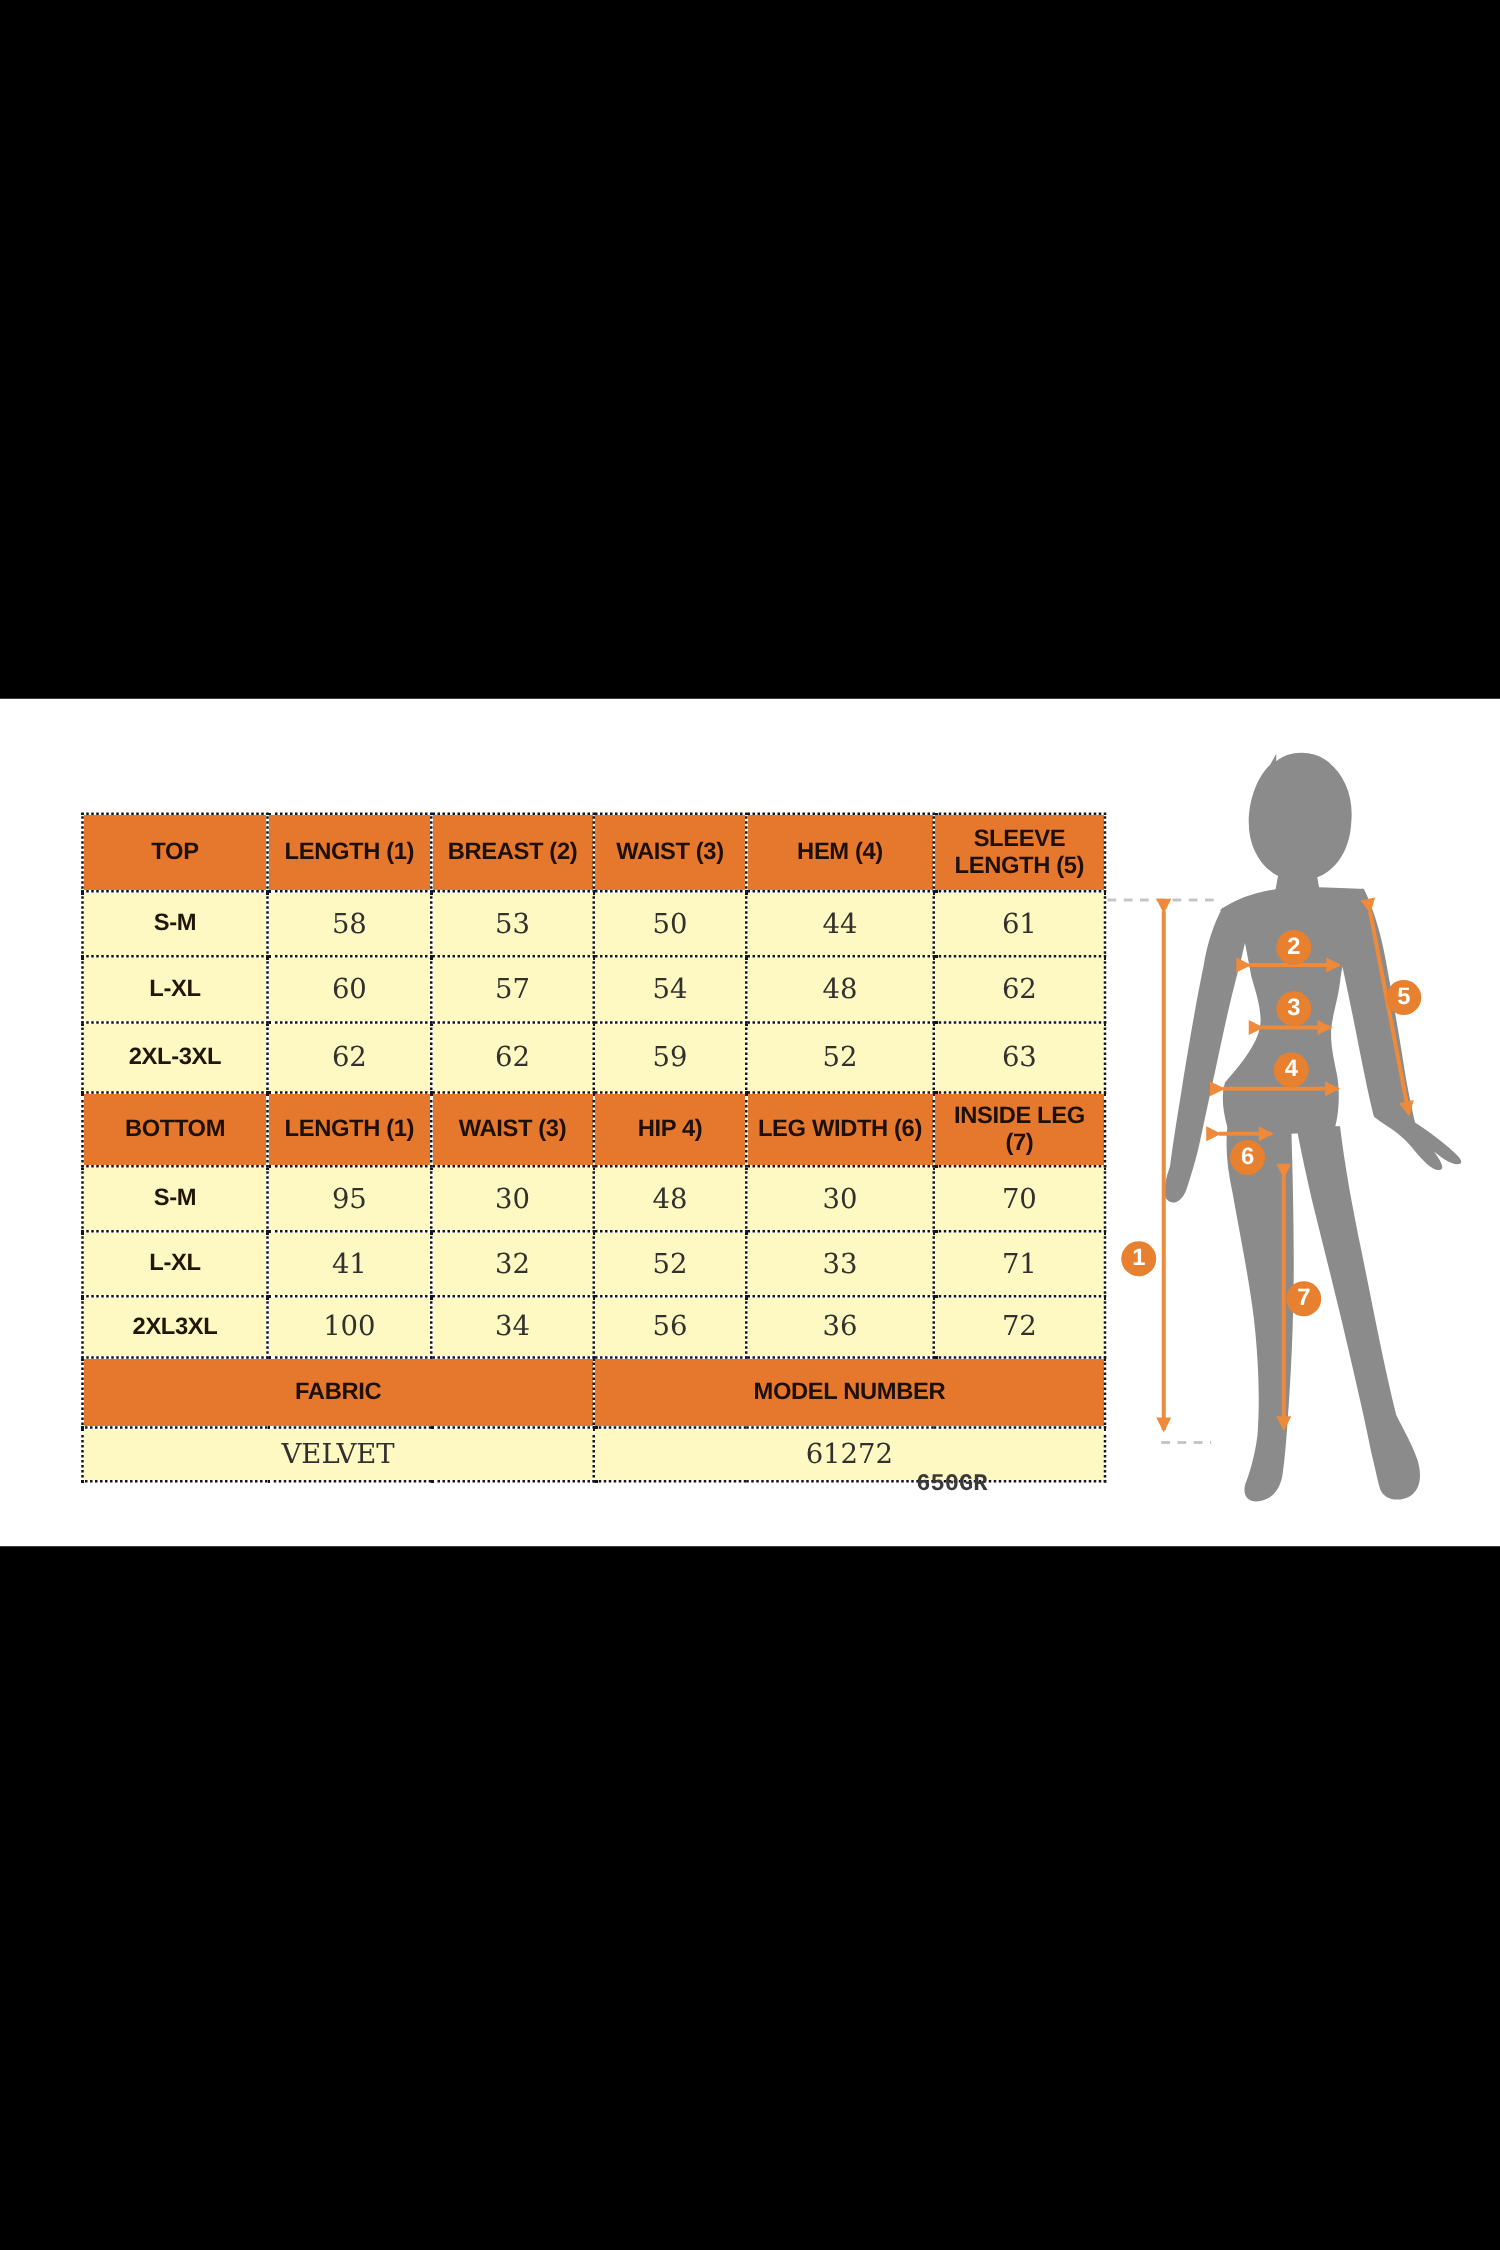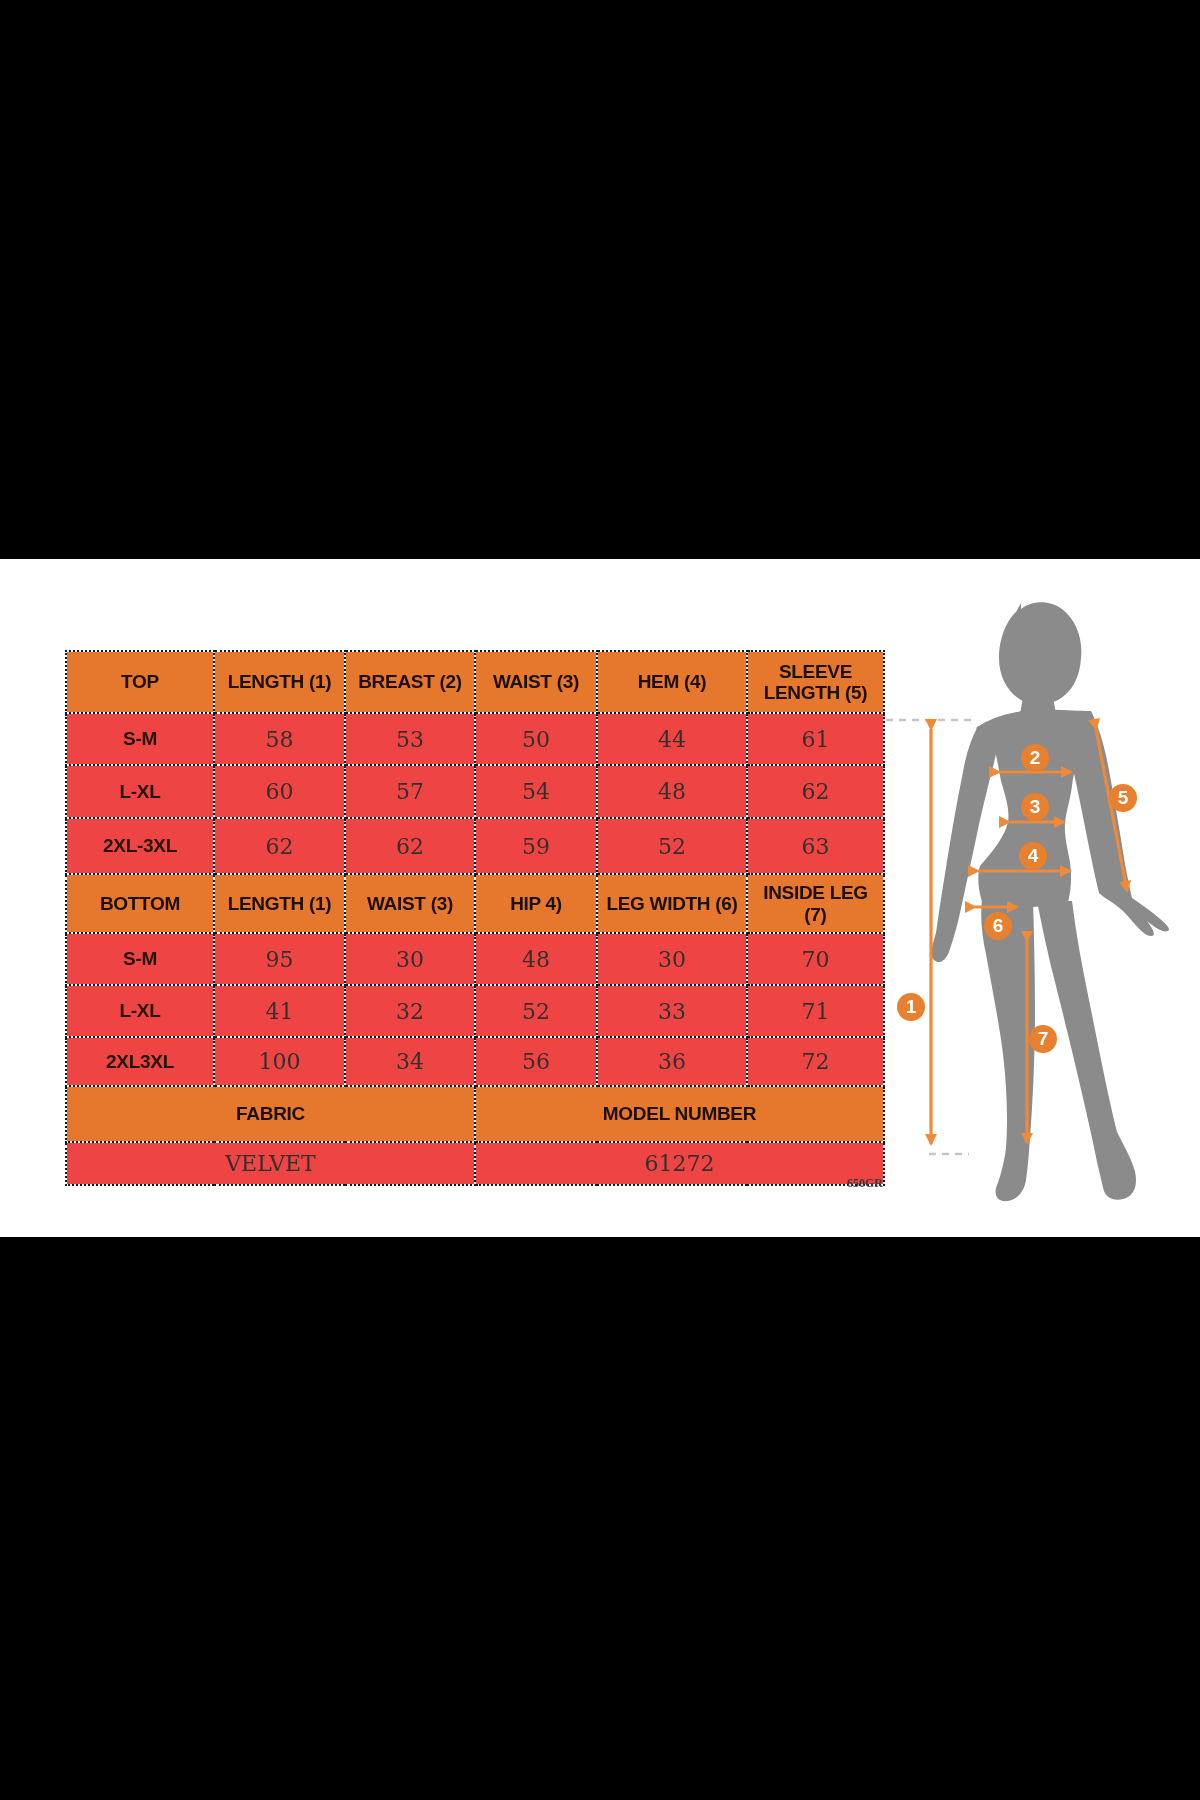--- a/index.html
+++ b/index.html
@@ -7,29 +7,29 @@
          font-family:"Liberation Sans",sans-serif;}
   .white-band{position:absolute;left:0;top:559px;width:1200px;height:678px;background:#ffffff;}
 
   
   .table-wrap{position:absolute;left:65px;top:650px;width:818px;}
   table.size{border-collapse:collapse;table-layout:fixed;width:818px;}
   table.size td, table.size th{border:2px dotted #151515;text-align:center;vertical-align:middle;
       padding:0 2px;overflow:hidden;}
   tr.hdr th{background:#e5782c;color:#1c1008;font-weight:700;font-size:19px;line-height:1.12;
       letter-spacing:-0.3px;font-family:"Liberation Sans",sans-serif;}
-  tr.datarow td{background:#ef4444;}
+  tr.datarow td{background:#fef9c3;}
   td.size-label{font-weight:700;font-size:19px;color:#231509;letter-spacing:-0.3px;}
   td.val{font-family:"DejaVu Serif",serif;font-size:22px;color:#33302e;}
   tr.r-hdr1{height:62px;} tr.r-d1{height:52px;} tr.r-d2{height:53px;} tr.r-d3{height:56px;}
   tr.r-hdr2{height:59px;} tr.r-d4{height:52px;} tr.r-d5{height:52px;} tr.r-d6{height:49px;}
   tr.r-fab{height:56px;} tr.r-vel{height:43px;}
 
-  .weight-note{position:absolute;left:733px;top:1176px;width:150px;text-align:right;
-      font-size:12px;font-weight:600;color:#3a3a3a;font-family:Liberation Serif, serif;}
+  .weight-note{position:absolute;left:733px;top:1176px;width:150px;text-align:left;
+      font-size:19px;font-weight:600;color:#3a3a3a;font-family:Liberation Mono, monospace;}
 
   
   .figure-svg{position:absolute;left:860px;top:560px;width:345px;height:680px;}
   .marker{position:absolute;width:28px;height:28px;border-radius:50%;background:#e8812f;
       color:#fff;font:700 19px/28px "Liberation Sans",sans-serif;text-align:center;}
   .m1{left:897px;top:993px;} .m2{left:1021px;top:744px;} .m3{left:1021px;top:793px;}
   .m4{left:1019px;top:842px;} .m5{left:1109px;top:784px;} .m6{left:984px;top:912px;}
   .m7{left:1029px;top:1025px;}
 </style>
 </head>

